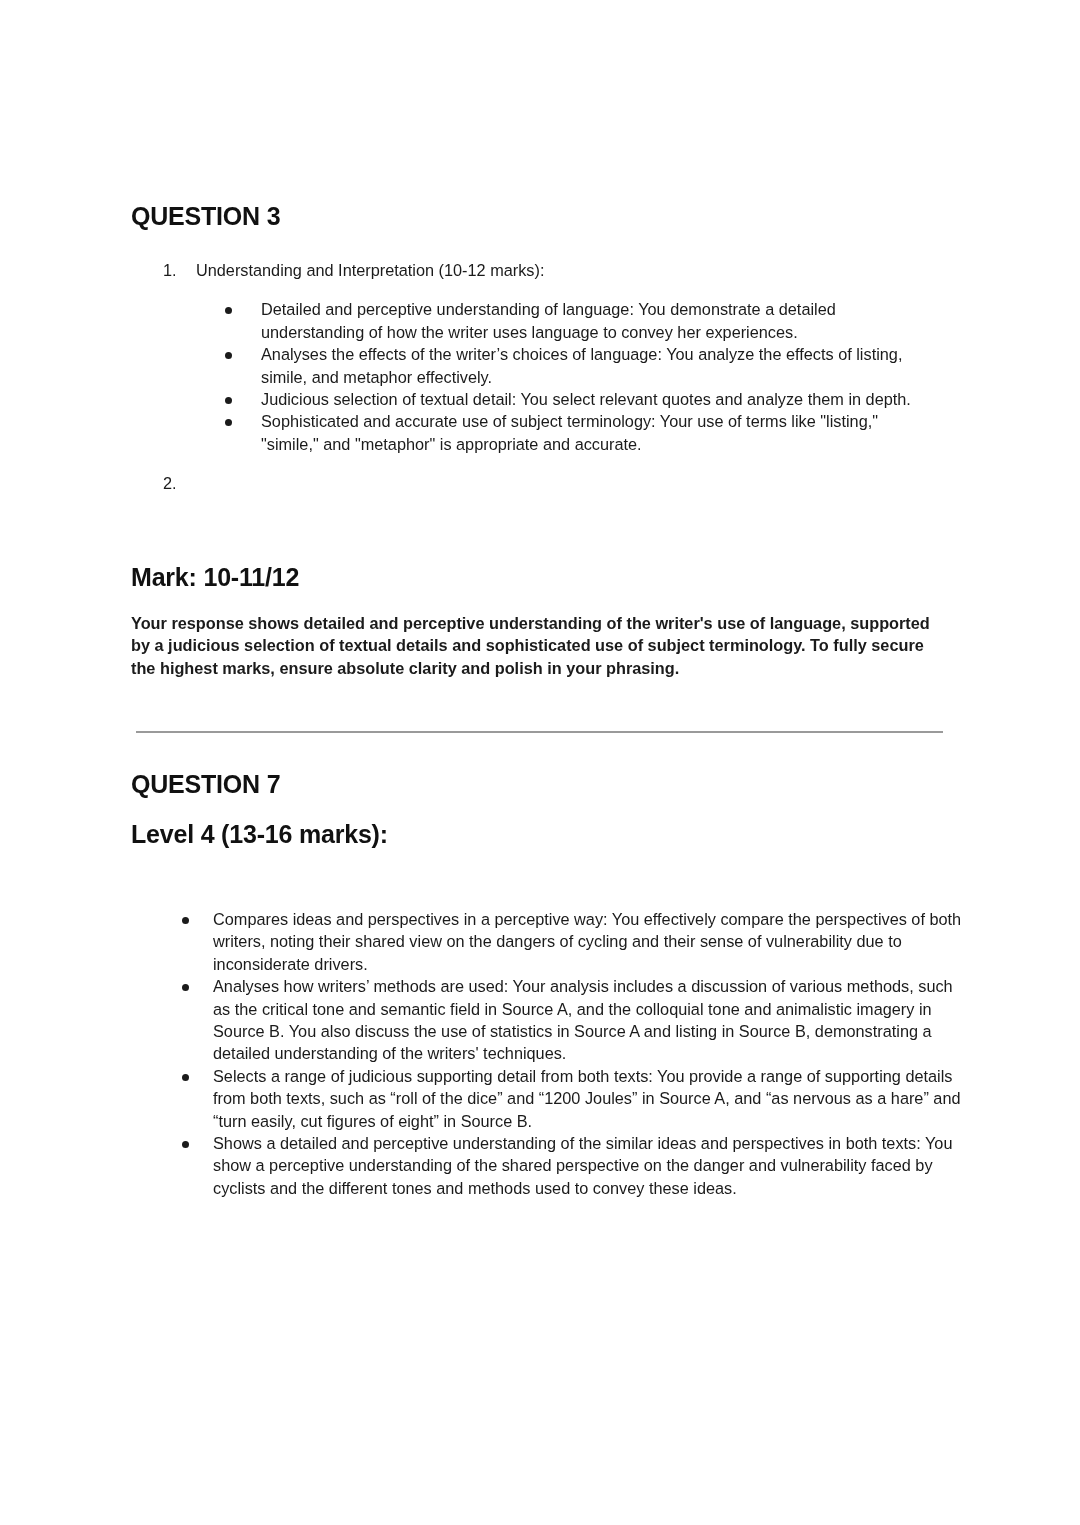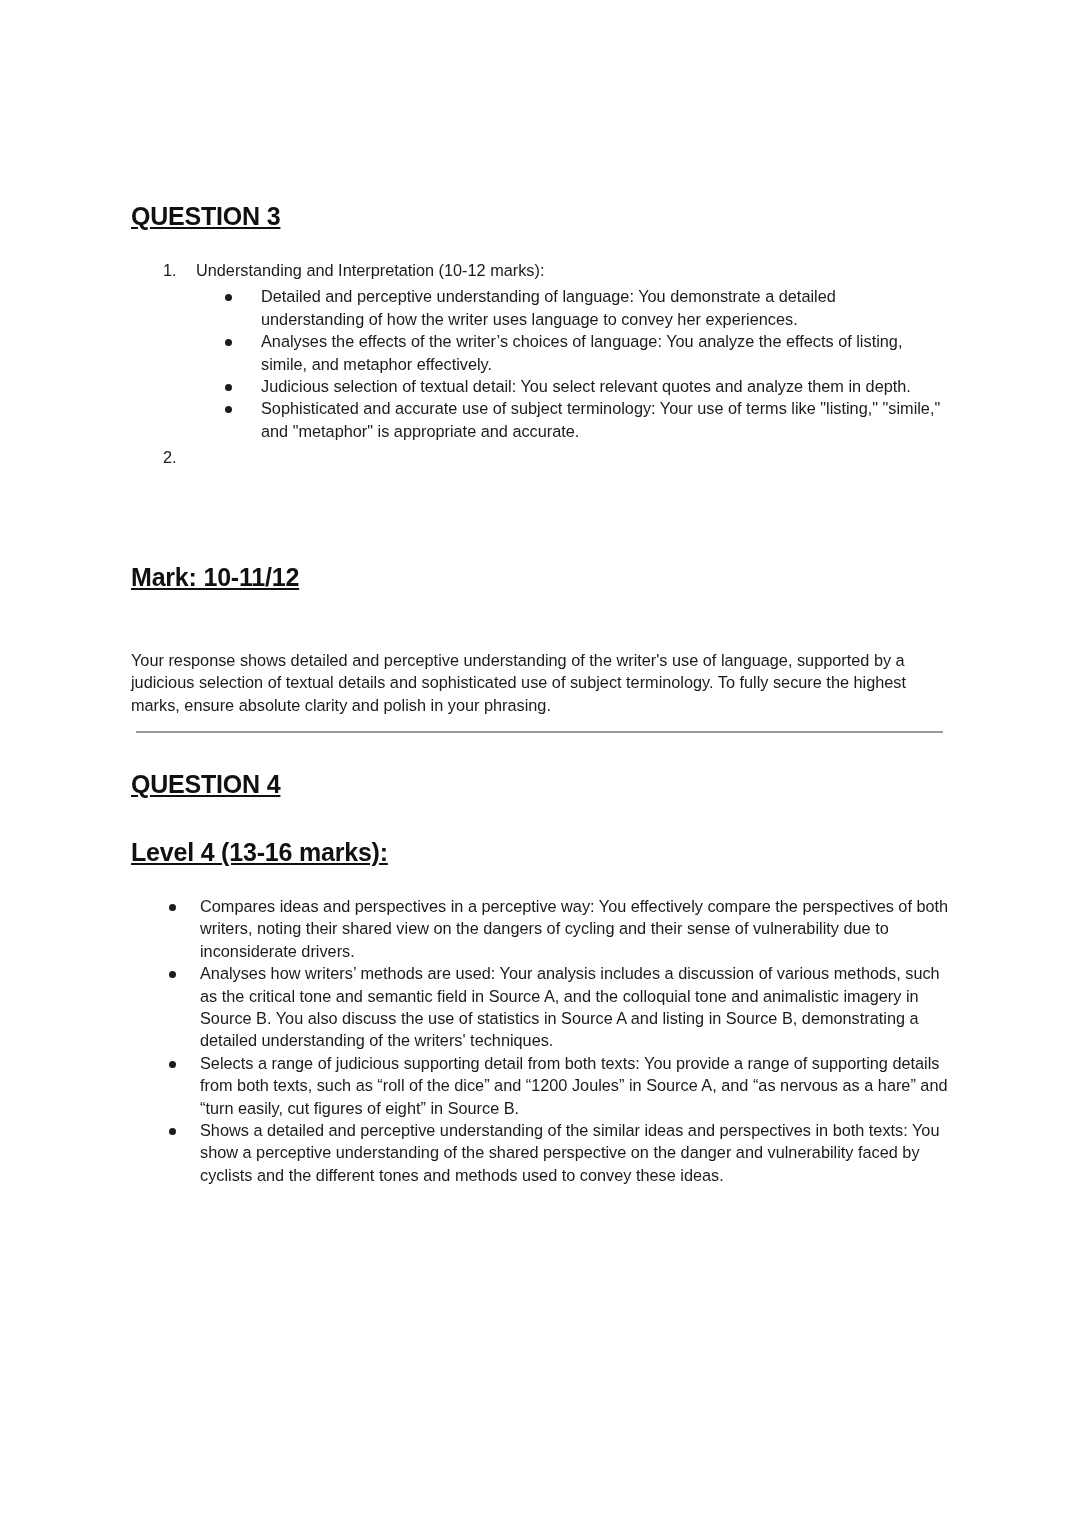--- a/index.html
+++ b/index.html
@@ -5,33 +5,33 @@
   html, body { margin: 0; padding: 0; background: #ffffff; }
   body {
     width: 1080px; height: 1525px; position: relative; overflow: hidden;
     font-family: "Liberation Sans", "DejaVu Sans", sans-serif;
     color: #1b1b1b;
   }
   .page { position: absolute; left: 131px; top: 0; width: 815px; }
   .h-title {
     position: absolute; left: 0;
     font-weight: bold; font-size: 25px; letter-spacing: -0.2px; color: #111;
-    margin: 0; white-space: nowrap; text-decoration: underline;
+    margin: 0; white-space: nowrap;
   }
   .body-text { font-size: 16.3px; line-height: 22.4px; color: #1b1b1b; }
   .olist { position: absolute; left: 0; top: 259px; width: 815px; }
   .oitem { position: relative; padding-left: 65px; }
   .onum { position: absolute; left: 32px; top: 0; }
-  .bul-list { margin: 4px; padding: 0; list-style: none; }
+  .bul-list { margin: 17px; padding: 0; list-style: none; }
   .bul-list li { position: relative; padding-left: 65px; }
   .bul-list li .dot {
     position: absolute; left: 29px; top: 9px; width: 7px; height: 7px;
     background: #1b1b1b; border-radius: 50%;
   }
-  .para { position: absolute; left: 0; top: 649px; width: 800px; }
+  .para { position: absolute; left: 0; top: 612px; width: 800px; font-weight: bold; }
   .rule {
     position: absolute; left: 136px; top: 731px; width: 807px; height: 2px;
     background: #9a9a9a;
   }
   .q4list { position: absolute; left: 0; top: 891px; width: 815px; }
   .q4list li { padding-left: 65px; }
   .q4list li .dot { left: 34px; }
 </style>
 </head>
 <body>
@@ -53,23 +53,23 @@
     </div>
     <div class="oitem">
       <span class="onum">2.</span>
     </div>
   </div>
 
   <h2 class="h-title" style="top:563px;">Mark: 10-11/12</h2>
 
   <p class="para body-text" style="margin:0;">Your response shows detailed and perceptive understanding of the writer's use of language, supported by a judicious selection of textual details and sophisticated use of subject terminology. To fully secure the highest marks, ensure absolute clarity and polish in your phrasing.</p>
 
-  <h2 class="h-title" style="top:770px;">QUESTION 4</h2>
+  <h2 class="h-title" style="top:770px;">QUESTION 7</h2>
 
-  <h2 class="h-title" style="top:838px;">Level 4 (13-16 marks):</h2>
+  <h2 class="h-title" style="top:820px;">Level 4 (13-16 marks):</h2>
 
   <ul class="bul-list q4list body-text">
     <li><span class="dot"></span><span>Compares ideas and perspectives in a perceptive way: You effectively compare the perspectives of both writers, noting their shared view on the dangers of cycling and their sense of vulnerability due to inconsiderate drivers.</span></li>
     <li><span class="dot"></span><span>Analyses how writers’ methods are used: Your analysis includes a discussion of various methods, such as the critical tone and semantic field in Source A, and the colloquial tone and animalistic imagery in Source B. You also discuss the use of statistics in Source A and listing in Source B, demonstrating a detailed understanding of the writers' techniques.</span></li>
     <li><span class="dot"></span><span>Selects a range of judicious supporting detail from both texts: You provide a range of supporting details from both texts, such as “roll of the dice” and “1200 Joules” in Source A, and “as nervous as a hare” and “turn easily, cut figures of eight” in Source B.</span></li>
     <li><span class="dot"></span><span>Shows a detailed and perceptive understanding of the similar ideas and perspectives in both texts: You show a perceptive understanding of the shared perspective on the danger and vulnerability faced by cyclists and the different tones and methods used to convey these ideas.</span></li>
   </ul>
 </div>
 
 <div class="rule"></div>

